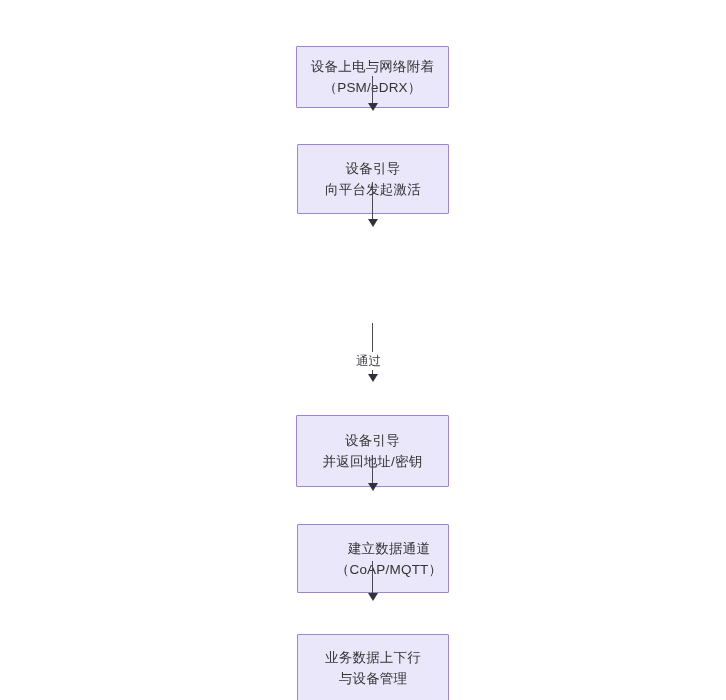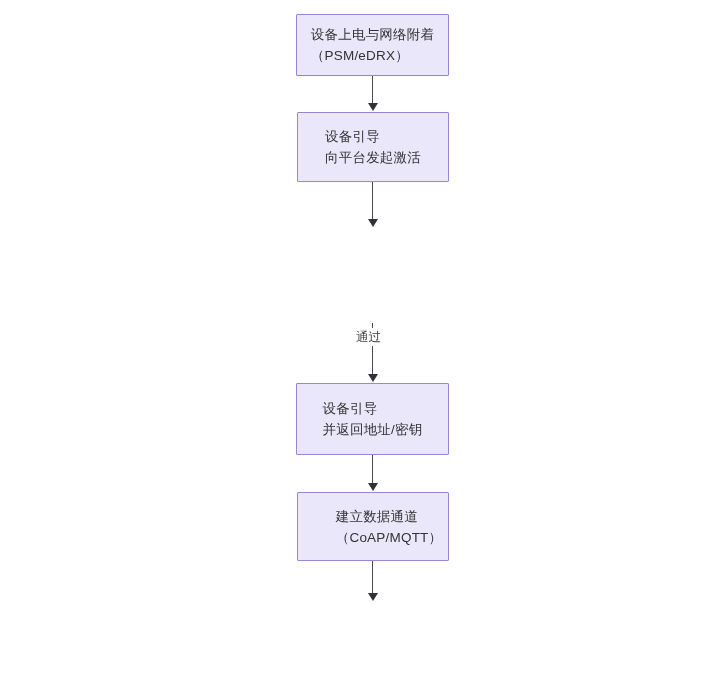--- a/index.html
+++ b/index.html
@@ -20,21 +20,22 @@
     height: 700px;
   }
 
   
   .node {
     position: absolute;
     box-sizing: border-box;
     display: flex;
     align-items: center;
     justify-content: center;
-    text-align: left;
+    text-align: center;
+    margin-top: 32px;
   }
 
   .node-box {
     background: #eae7fa;
     border: 1.6px solid #9f84d6;
     border-radius: 1px;
   }
 
   .node-label {
     color: #333333;
@@ -109,33 +110,37 @@
   <div class="node node-box" style="left:297px; top:112px; width:152px; height:70px;">
     <span class="node-label">设备引导
 向平台发起激活</span>
   </div>
 
   <div class="connector" style="left:372px; top:182px; height:38px;"></div>
   <div class="arrowhead" style="left:367.5px; top:219px;"></div>
 
 
   <div class="connector" style="left:372px; top:323px; height:52px;"></div>
-  <div class="edge-label" style="left:353px; top:328px;text-align:center;">通过</div>
+  <div class="edge-label" style="left:353px; top:352px;text-align:center;">通过</div>
   <div class="arrowhead" style="left:367.5px; top:374px;"></div>
 
   <div class="node node-box" style="left:296px; top:383px; width:153px; height:72px;">
     <span class="node-label">设备引导
 并返回地址/密钥</span>
   </div>
 
   <div class="connector" style="left:372px; top:455px; height:29px;"></div>
   <div class="arrowhead" style="left:367.5px; top:483px;"></div>
 
   <div class="node node-box" style="left:297px; top:492px; width:152px; height:69px;padding-left:32px;">
     <span class="node-label">建立数据通道
 （CoAP/MQTT）</span>
   </div>
 
   <div class="connector" style="left:372px; top:561px; height:33px;"></div>
   <div class="arrowhead" style="left:367.5px; top:593px;"></div>
 
+  <div class="node node-box" style="left:297px; top:602px; width:152px; height:67px;">
+    <span class="node-label">业务数据上下行
+与设备管理</span>
+  </div>
 
 </div>
 
 </body></html>

